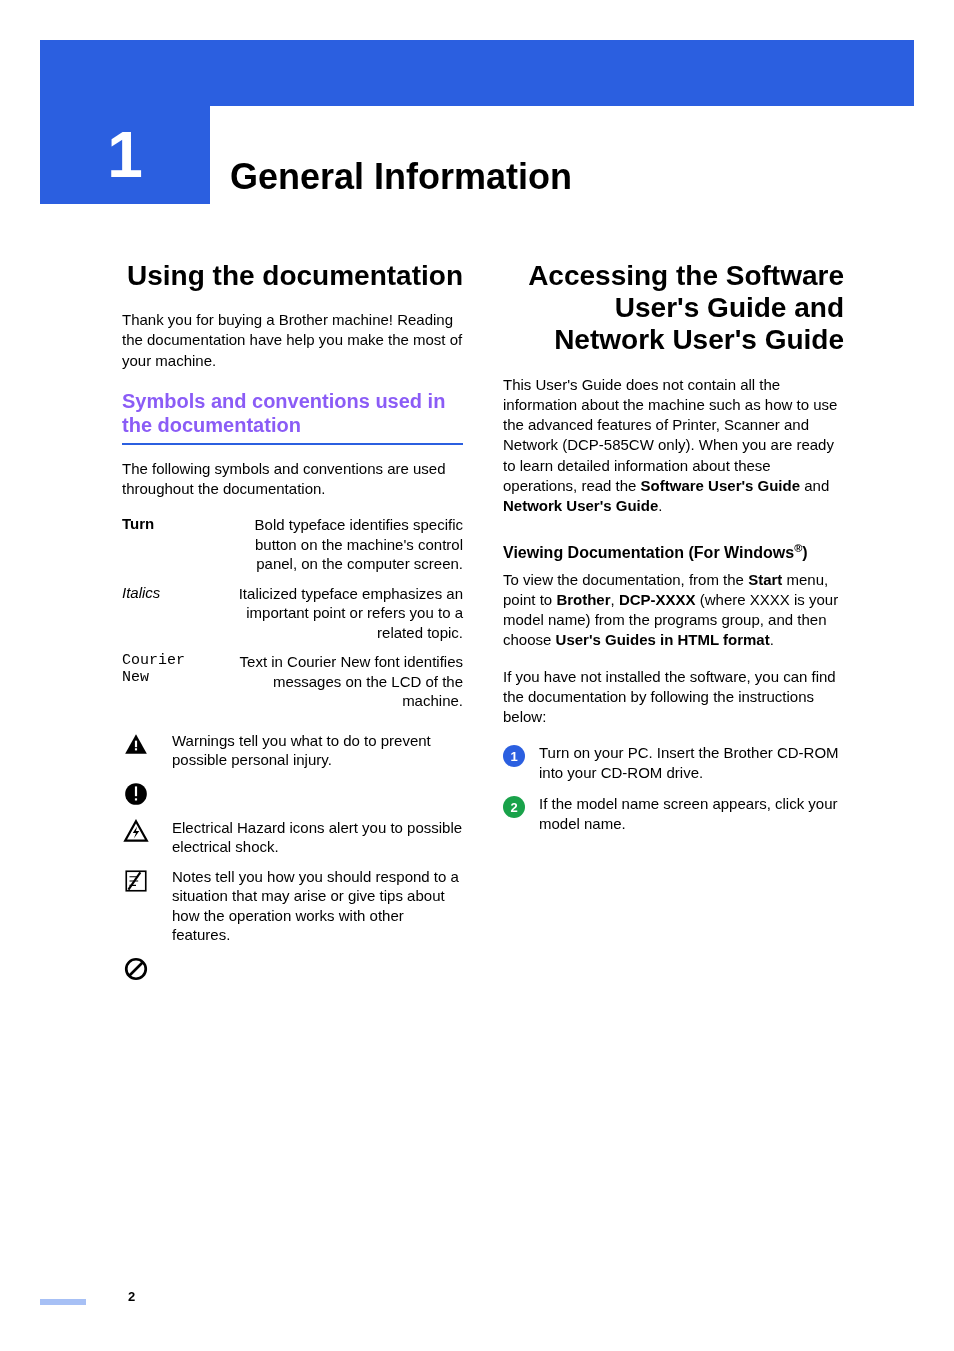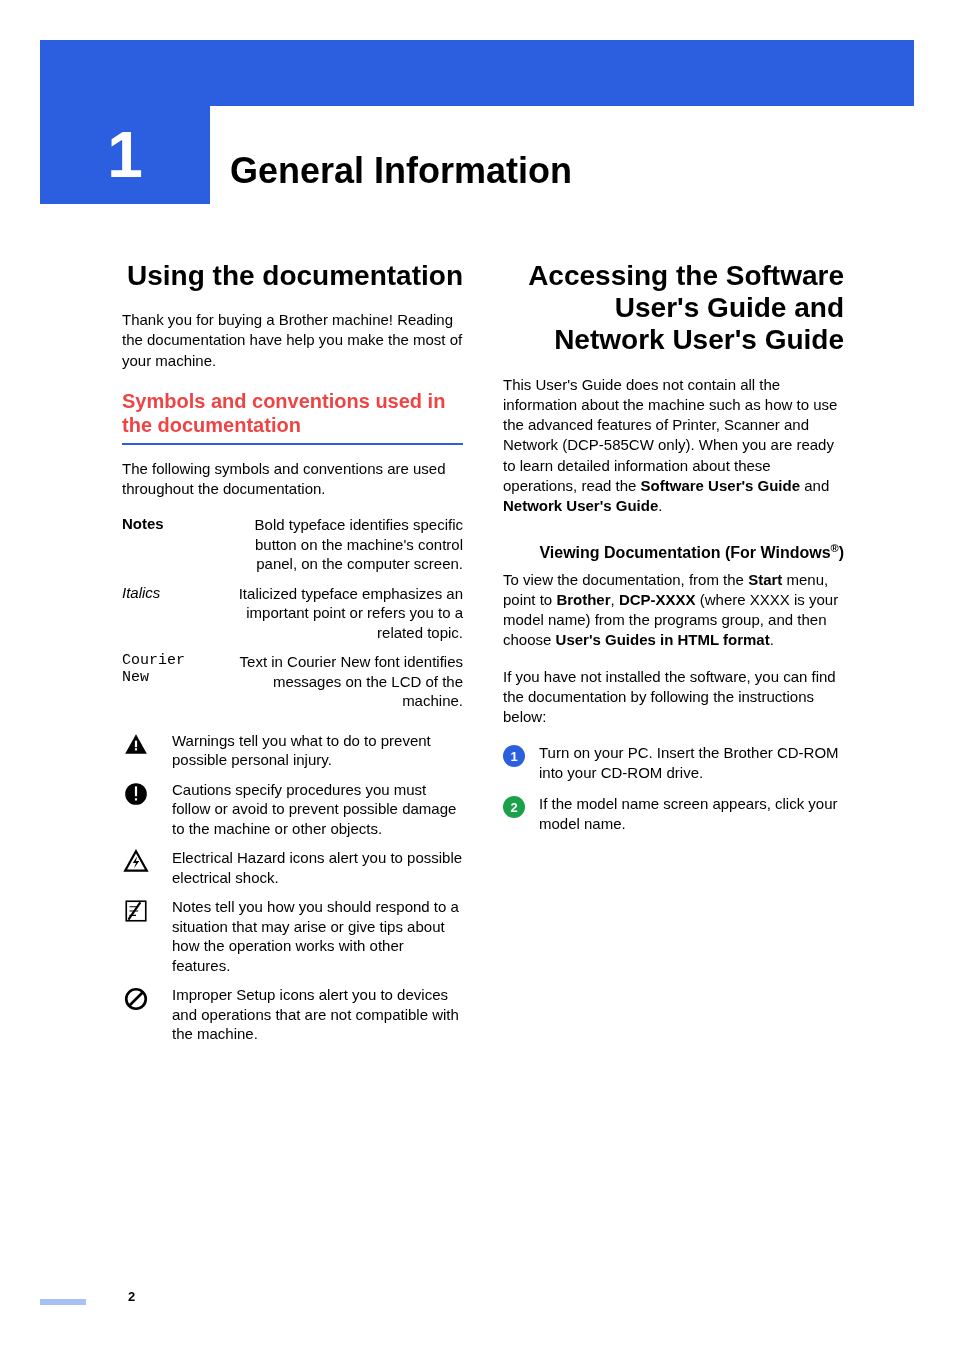--- a/index.html
+++ b/index.html
@@ -1,29 +1,29 @@
 <!DOCTYPE html>
 <html><head>
 <meta charset="utf-8">
 <style>
   * { box-sizing: border-box; margin: 0; padding: 0; }
   html, body { width: 954px; height: 1351px; background: #fff; font-family: Arial, Helvetica, sans-serif; color: #000; }
   .page { width: 954px; height: 1351px; position: relative; padding: 0; }
   .top-band { position: absolute; left: 40px; top: 40px; right: 40px; height: 66px; background: #2b5fe0; }
   .chapter-tab { position: absolute; left: 40px; top: 106px; width: 170px; height: 98px; background: #2b5fe0; display: flex; align-items: center; justify-content: center; }
   .chapter-num { color: #fff; font-size: 64px; font-weight: bold; font-family: Arial, sans-serif; }
-  .chapter-title { position: absolute; left: 230px; top: 150px; font-size: 36px; font-weight: bold; }
+  .chapter-title { position: absolute; left: 230px; top: 156px; font-size: 36px; font-weight: bold; }
   .content { position: absolute; top: 260px; left: 122px; right: 110px; bottom: 90px; display: flex; gap: 40px; }
   .col { flex: 1; min-width: 0; }
   .h1 { font-size: 28px; font-weight: bold; line-height: 1.15; margin-bottom: 18px; text-align: right; }
   .p { font-size: 15px; line-height: 1.35; margin-bottom: 16px; }
   .h2-wrap { margin-top: 18px; margin-bottom: 4px; }
-  .h2 { font-size: 20px; font-weight: bold; color: #ef4444; line-height: 1.2; }
+  .h2 { font-size: 20px; font-weight: bold; color: #8b5cf6; line-height: 1.2; }
   .h2-rule { height: 2px; background: #2b5fe0; margin-top: 6px; margin-bottom: 14px; }
-  .h3 { font-size: 16px; font-weight: bold; margin-bottom: 6px; line-height: 1.25; text-align: right; }
+  .h3 { font-size: 16px; font-weight: bold; margin-bottom: 6px; line-height: 1.25; }
   .deflist { margin-bottom: 20px; }
   .defrow { display: flex; gap: 14px; margin-bottom: 10px; }
   .dt { width: 78px; font-size: 15px; flex-shrink: 0; }
   .dt.bold { font-weight: bold; }
   .dt.italic { font-style: italic; }
   .dt.mono { font-family: "Courier New", monospace; }
   .dd { font-size: 15px; line-height: 1.3; text-align: right; }
   .iconlist { }
   .iconrow { display: flex; gap: 14px; margin-bottom: 10px; align-items: flex-start; }
   .icon { width: 28px; height: 28px; flex-shrink: 0; display: flex; align-items: center; justify-content: center; }
@@ -57,21 +57,21 @@
       <div class="p">Thank you for buying a Brother machine! Reading the documentation have help you make the most of your machine.</div>
 
       <div class="h2-wrap">
         <div class="h2">Symbols and conventions used in the documentation</div>
         <div class="h2-rule"></div>
       </div>
       <div class="p">The following symbols and conventions are used throughout the documentation.</div>
 
       <div class="deflist">
         <div class="defrow">
-          <div class="dt bold">Notes</div>
+          <div class="dt bold">Turn</div>
           <div class="dd">Bold typeface identifies specific button on the machine's control panel, on the computer screen.</div>
         </div>
         <div class="defrow">
           <div class="dt italic">Italics</div>
           <div class="dd">Italicized typeface emphasizes an important point or refers you to a related topic.</div>
         </div>
         <div class="defrow">
           <div class="dt mono">Courier New</div>
           <div class="dd">Text in Courier New font identifies messages on the LCD of the machine.</div>
         </div>
@@ -89,21 +89,20 @@
           <div class="icondesc">Warnings tell you what to do to prevent possible personal injury.</div>
         </div>
         <div class="iconrow">
           <div class="icon">
             <svg viewBox="0 0 24 24">
                 <circle cx="12" cy="12" r="10" fill="#000"></circle>
                 <rect x="11" y="5" width="2" height="9" fill="#fff"></rect>
                 <rect x="11" y="16" width="2" height="2" fill="#fff"></rect>
               </svg>
           </div>
-          <div class="icondesc">Cautions specify procedures you must follow or avoid to prevent possible damage to the machine or other objects.</div>
         </div>
         <div class="iconrow">
           <div class="icon">
             <svg viewBox="0 0 24 24">
                 <path d="M12 2 L22 20 L2 20 Z" fill="none" stroke="#000" stroke-width="2"></path>
                 <path d="M13 7 L9 13 L12 13 L10 18 L15 11 L12 11 Z" fill="#000"></path>
               </svg>
           </div>
           <div class="icondesc">Electrical Hazard icons alert you to possible electrical shock.</div>
         </div>
@@ -117,21 +116,20 @@
           </div>
           <div class="icondesc">Notes tell you how you should respond to a situation that may arise or give tips about how the operation works with other features.</div>
         </div>
         <div class="iconrow">
           <div class="icon">
             <svg viewBox="0 0 24 24">
                 <circle cx="12" cy="12" r="9" fill="none" stroke="#000" stroke-width="2.5"></circle>
                 <line x1="6" y1="18" x2="18" y2="6" stroke="#000" stroke-width="2.5"></line>
               </svg>
           </div>
-          <div class="icondesc">Improper Setup icons alert you to devices and operations that are not compatible with the machine.</div>
         </div>
       </div>
     </div>
 
     <div class="col">
       <div class="h1">Accessing the Software User's Guide and Network User's Guide</div>
       <div class="p">
         <span>This User's Guide does not contain all the information about the machine such as how to use the advanced features of Printer, Scanner and Network (DCP-585CW only). When you are ready to learn detailed information about these operations, read the </span><span class="bold">Software User's Guide</span><span> and </span><span class="bold">Network User's Guide</span><span>.</span>
       </div>
 

